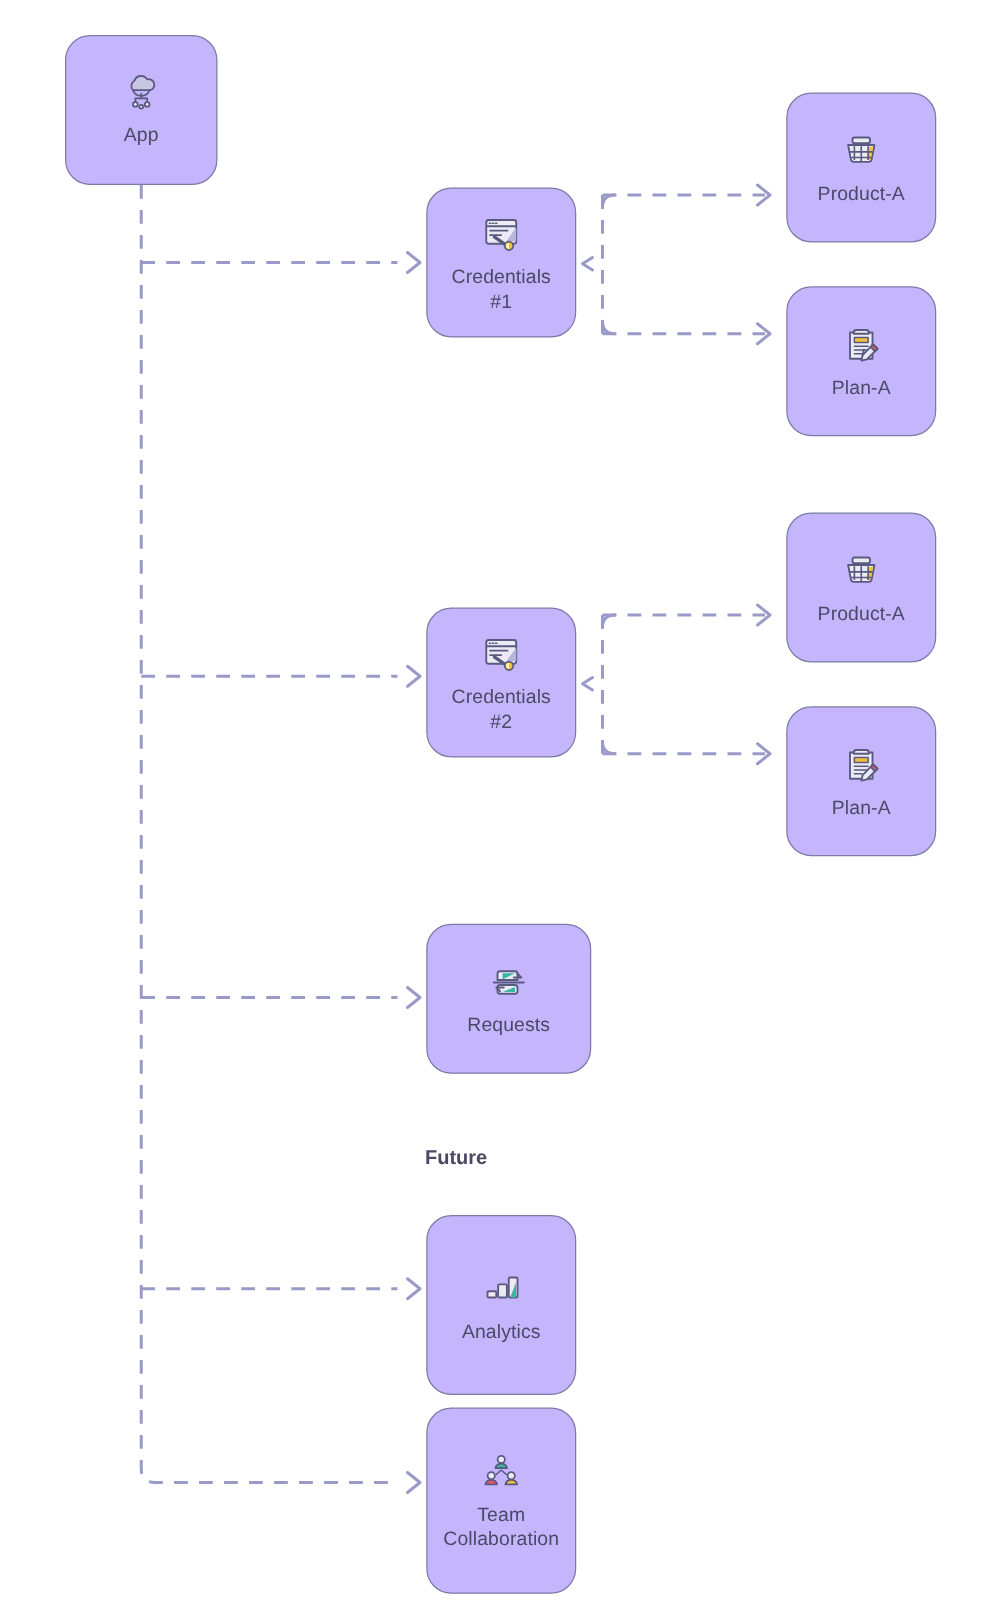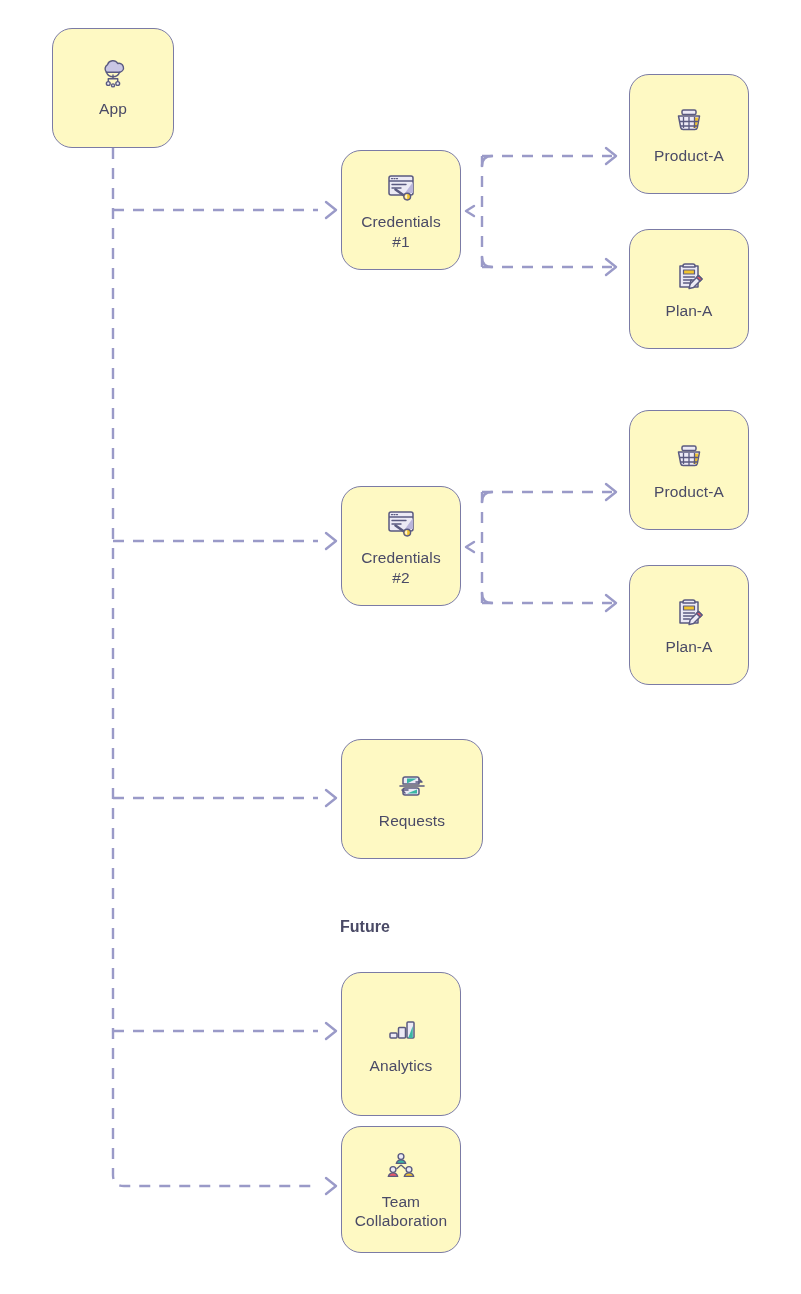--- a/index.html
+++ b/index.html
@@ -24,21 +24,21 @@
     position: absolute;
     left: 0;
     top: 0;
     width: 801px;
     height: 1294px;
     pointer-events: none;
   }
   .node {
     position: absolute;
     box-sizing: border-box;
-    background: #fef9c3;
+    background: #c4b5fd;
     border: 1.6px solid #7b7ba5;
     border-radius: 20px;
     display: flex;
     flex-direction: column;
     align-items: center;
     justify-content: center;
     color: #4a4a66;
     font-size: 15.5px;
     line-height: 1.25;
     text-align: center;
@@ -208,21 +208,21 @@
         <path d="M14 6 h8 a2 2 0 0 1 2 2 v1 h-12 v-1 a2 2 0 0 1 2 -2 z" fill="#eceaf5" stroke="#5a5a80"></path>
         <rect x="12.5" y="12" width="11" height="4" fill="#f0c330" stroke="#5a5a80" stroke-width="1.2"></rect>
         <path d="M12.5 19 h11 M12.5 22 h11 M12.5 25 h6" stroke="#5a5a80" stroke-width="1.3" stroke-linecap="round"></path>
         <path d="M27.5 17.5 l3.5 3.5 l-8.5 8.5 l-4.4 1 l1 -4.4 z" fill="#eceaf5" stroke="#5a5a80"></path>
         <path d="M27.5 17.5 l3.5 3.5 l-2 2 l-3.5 -3.5 z" fill="#e8576a" stroke="#5a5a80"></path>
       </svg>
     </span>
     <span class="label">Plan-A</span>
   </div>
 
-  <div class="node" style="left:341px; top:739px; width:142px; height:120px;">
+  <div class="node" style="left:341px; top:739px; width:132px; height:120px;">
     <span class="icon">
       <svg viewBox="0 0 36 36" width="36" height="36" fill="none" stroke="#5a5a80" stroke-width="1.5" stroke-linejoin="round">
         <path d="M11 9 h12 a2 2 0 0 1 2 2 v5 h-16 v-5 a2 2 0 0 1 2 -2 z" fill="#eceaf5" stroke="#5a5a80"></path>
         <path d="M13 10.5 h10 l-10 5 z" fill="#3bb6a4" stroke="none"></path>
         <path d="M11 20 h12 a2 2 0 0 1 2 2 v3 a2 2 0 0 1 -2 2 h-12 a2 2 0 0 1 -2 -2 v-3 a2 2 0 0 1 2 -2 z" fill="#eceaf5" stroke="#5a5a80"></path>
         <path d="M23 21.5 v4 h-10 z" fill="#3bb6a4" stroke="none"></path>
         <path d="M6 18 h24" stroke="#5a5a80" stroke-width="1.6" stroke-linecap="round"></path>
         <path d="M22 14 h6 l-3 -3 M14 22 h-6 l3 3" stroke="#5a5a80" stroke-width="1.5" stroke-linecap="round" fill="none"></path>
       </svg>
     </span>
@@ -236,21 +236,21 @@
       <svg viewBox="0 0 36 36" width="36" height="36" fill="none" stroke="#5a5a80" stroke-width="1.5" stroke-linejoin="round">
         <rect x="7" y="20" width="7" height="5" rx="1" fill="#eceaf5" stroke="#5a5a80"></rect>
         <rect x="15.5" y="14.5" width="7" height="10.5" rx="1" fill="#eceaf5" stroke="#5a5a80"></rect>
         <rect x="24" y="9" width="7" height="16" rx="1" fill="#eceaf5" stroke="#5a5a80"></rect>
         <path d="M29.8 25 v-12 l-4.6 12 z" fill="#3bb6a4" stroke="none"></path>
       </svg>
     </span>
     <span class="label">Analytics</span>
   </div>
 
-  <div class="node" style="left:341px; top:1126px; width:120px; height:127px;">
+  <div class="node" style="left:341px; top:1126px; width:120px; height:149px;">
     <span class="icon">
       <svg viewBox="0 0 36 36" width="36" height="36" fill="none" stroke="#5a5a80" stroke-width="1.4" stroke-linejoin="round">
         <circle cx="18" cy="7.5" r="2.9" fill="#eceaf5" stroke="#5a5a80"></circle>
         <path d="M13.3 14.4 a4.9 4.9 0 0 1 9.4 0 z" fill="#3bb6a4" stroke="#5a5a80"></path>
         <path d="M18 16 l-4.5 4 M18 16 l4.5 4" stroke="#5a5a80" stroke-width="1.3"></path>
         <circle cx="10" cy="20.5" r="2.9" fill="#eceaf5" stroke="#5a5a80"></circle>
         <path d="M5.3 27.4 a4.9 4.9 0 0 1 9.4 0 z" fill="#e8576a" stroke="#5a5a80"></path>
         <circle cx="26" cy="20.5" r="2.9" fill="#eceaf5" stroke="#5a5a80"></circle>
         <path d="M21.3 27.4 a4.9 4.9 0 0 1 9.4 0 z" fill="#f0c330" stroke="#5a5a80"></path>
       </svg>

